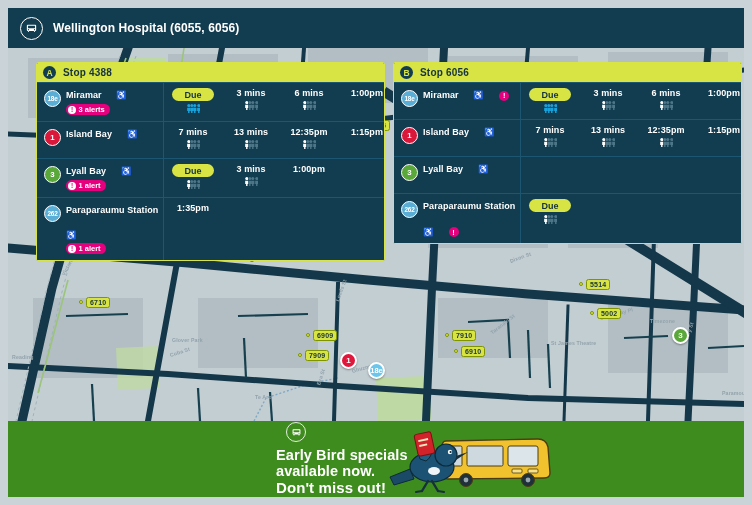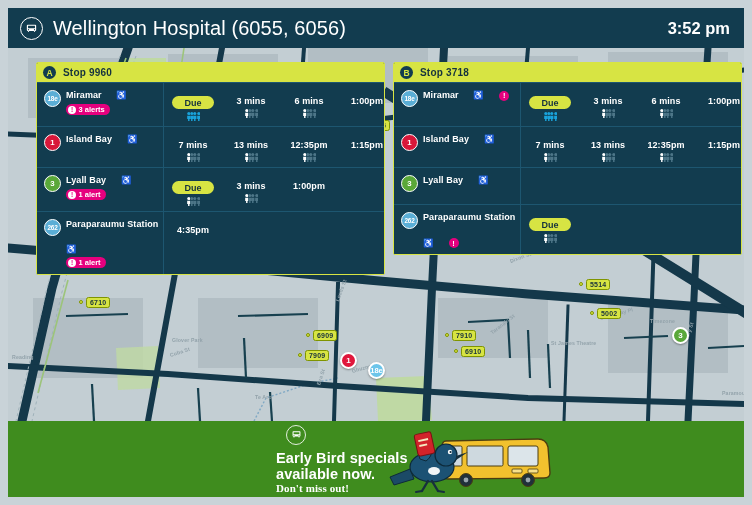--- a/index.html
+++ b/index.html
@@ -31,21 +31,21 @@
     display: flex; align-items: center; gap: 10px;
   }
   .bus-circle {
     width: 23px; height: 23px; border-radius: 50%;
     border: 1.6px solid #ffffff;
     display: flex; align-items: center; justify-content: center;
     flex: 0 0 auto;
   }
   .bus-circle svg { display: block; }
   #hdr-title {
-    color: #ffffff; font-size: 20px; font-weight: normal;
+    color: #ffffff; font-size: 12px; font-weight: bold;
     letter-spacing: .1px; white-space: nowrap;
   }
   #hdr-clock {
     position: absolute; right: 14px; top: 0; height: 40px;
     display: flex; align-items: center;
     color: #ffffff; font-size: 16.5px; font-weight: bold;
   }
 
   
   #map {
@@ -168,21 +168,21 @@
   .alert-dot {
     width: 10px; height: 10px; border-radius: 50%;
     background: #e6007e; color: #ffffff;
     font-size: 7.5px; font-weight: bold;
     display: flex; align-items: center; justify-content: center;
     flex: 0 0 auto;
   }
 
   .srow-right {
     flex: 1 1 auto; position: relative;
-    padding: 13px 6px 5px 0;
+    padding: 5px 6px 5px 0;
   }
   .times-grid { display: flex; }
   .tcell {
     width: 58px; flex: 0 0 58px;
     display: flex; flex-direction: column; align-items: center; gap: 3px;
   }
   .tlabel {
     color: #ffffff; font-size: 9px; font-weight: bold;
     white-space: nowrap; letter-spacing: .1px;
   }
@@ -220,22 +220,22 @@
     width: 20px; height: 20px; border-radius: 50%;
     border: 1.5px solid rgba(255,255,255,.85);
     display: flex; align-items: center; justify-content: center;
     margin-bottom: 5px; margin-left: 10px;
   }
   .promo-h {
     color: #ffffff; font-size: 14.5px; font-weight: bold;
     line-height: 16px; letter-spacing: .1px;
   }
   .promo-sub {
-    color: #ffffff; font-size: 11px; font-weight: bold;
-    margin-top: 0; letter-spacing: .1px; font-family: Liberation Serif, serif;
+    color: #ffffff; font-size: 15px; font-weight: bold;
+    margin-top: 0; letter-spacing: .1px;
   }
   #promo-art { position: absolute; left: 380px; top: 10px; }
 </style>
 </head>
 <body>
 
 <div id="screen">
 
   <div id="map">
     <svg width="736" height="373" viewBox="0 0 736 373">
@@ -380,27 +380,26 @@
 
   <div id="header">
     <div id="hdr-left">
       <span class="bus-circle">
         <svg width="13" height="13" viewBox="0 0 24 24" fill="#ffffff">
           <path d="M5 5h14a1.6 1.6 0 0 1 1.6 1.6v8.2A1.6 1.6 0 0 1 19 16.4h-.4v.9a1.1 1.1 0 0 1-2.2 0v-.9H7.6v.9a1.1 1.1 0 0 1-2.2 0v-.9H5a1.6 1.6 0 0 1-1.6-1.6V6.6A1.6 1.6 0 0 1 5 5Zm.6 2v4.6h12.8V7H5.6Zm.9 6.1a1.1 1.1 0 1 0 0 2.2 1.1 1.1 0 0 0 0-2.2Zm11 0a1.1 1.1 0 1 0 0 2.2 1.1 1.1 0 0 0 0-2.2Z"></path>
         </svg>
       </span>
       <span id="hdr-title">Wellington Hospital (6055, 6056)</span>
     </div>
-    <div id="hdr-clock">3:52 pm</div>
   </div>
 
   <div class="panel" id="panel-a">
       <div class="panel-head">
         <span class="ab-badge">A</span>
-        <span class="panel-head-label">Stop 9960</span>
+        <span class="panel-head-label">Stop 4388</span>
       </div>
       <div class="srow">
         <div class="srow-left">
           <span class="route-badge rb-blue sz4">18e</span>
           <span class="dest-wrap">
             <span class="dest-line">
               <span class="dest-name">Miramar</span>
               <span class="wheel-icon">♿</span>
             </span>
             <span class="alert-pill">
@@ -699,30 +698,30 @@
             </span>
             <span class="alert-pill">
               <span class="bang">!</span>
               <span class="ptxt">1 alert</span>
             </span>
           </span>
         </div>
         <div class="srow-right">
           <div class="times-grid">
             <div class="tcell">
-              <span class="tlabel">4:35pm</span>
+              <span class="tlabel">1:35pm</span>
             </div>
           </div>
         </div>
       </div>
     </div>
   <div class="panel" id="panel-b">
       <div class="panel-head">
         <span class="ab-badge">B</span>
-        <span class="panel-head-label">Stop 3718</span>
+        <span class="panel-head-label">Stop 6056</span>
       </div>
       <div class="srow">
         <div class="srow-left">
           <span class="route-badge rb-blue sz4">18e</span>
           <span class="dest-wrap">
             <span class="dest-line">
               <span class="dest-name">Miramar</span>
               <span class="wheel-icon">♿</span>
               <span class="alert-dot">!</span>
             </span>

